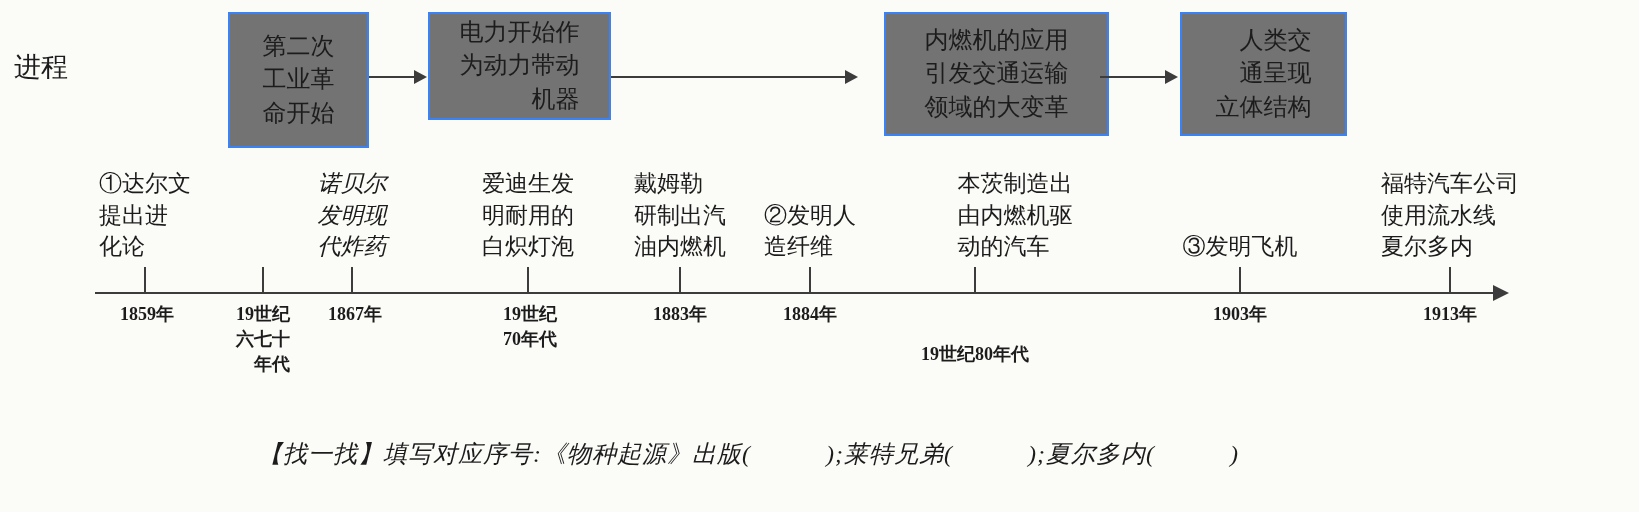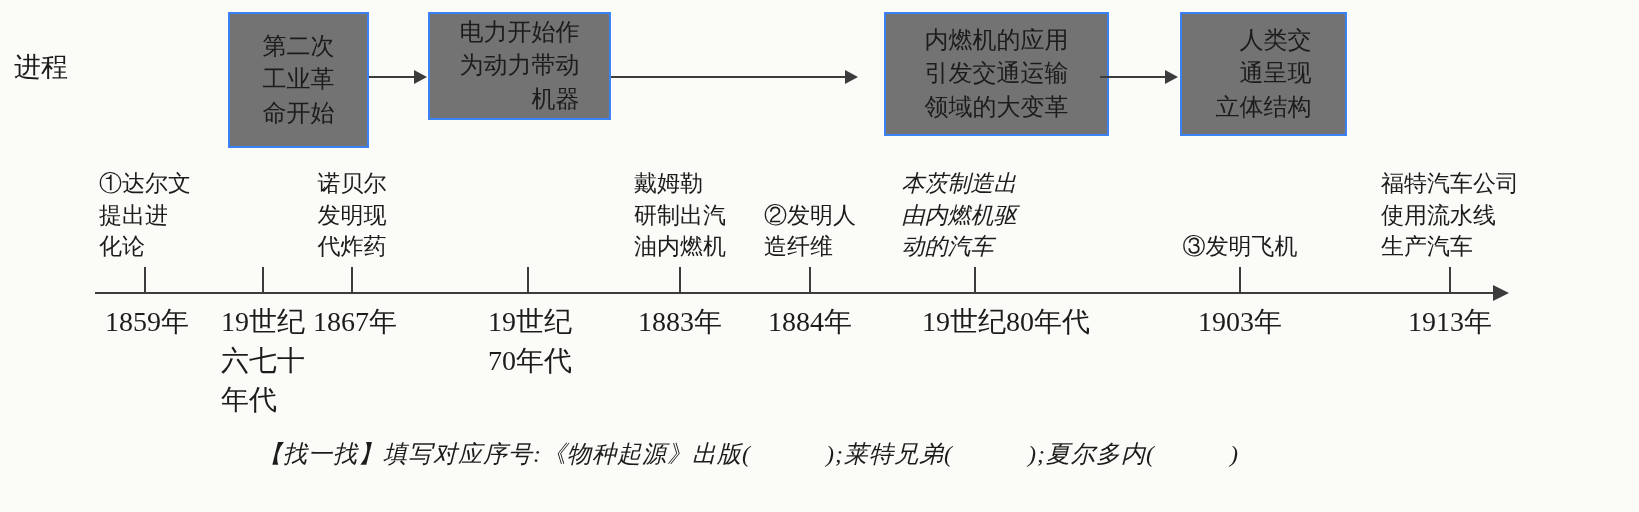--- a/index.html
+++ b/index.html
@@ -78,24 +78,25 @@
     transform:translateX(-50%);
     text-align:left;
     font-size:23px;
     line-height:1.38;
     white-space:pre-line;
   }
   .date {
     position:absolute;
     top:302px;
     transform:translateX(-50%);
-    text-align:left;
-    font-size:28px;
+    text-align:right;
+    font-size:18px;
     line-height:1.4;
     white-space:pre-line;
+    font-weight:bold;
   }
   .question {
     position:absolute;
     left:258px;
     top:438px;
     font-size:24px;
     font-style:italic;
     letter-spacing:1px;
     white-space:nowrap;
   }
@@ -120,35 +121,38 @@
 通呈现
 立体结构</div>
 
   <div class="harrow" style="left:369px; top:76px; width:56px;"></div>
   <div class="harrow" style="left:611px; top:76px; width:245px;"></div>
   <div class="harrow" style="left:1100px; top:76px; width:76px;"></div>
 
   <div class="ach" style="left:145px;">①达尔文
 提出进
 化论</div>
-  <div class="ach" style="left:352px;">诺贝尔
+  <div class="ach" style="left:352px;font-style:italic;">诺贝尔
 发明现
 代炸药</div>
+  <div class="ach" style="left:528px;">爱迪生发
+明耐用的
+白炽灯泡</div>
   <div class="ach" style="left:680px;">戴姆勒
 研制出汽
 油内燃机</div>
   <div class="ach" style="left:810px;">②发明人
 造纤维</div>
-  <div class="ach" style="left:959px;font-style:italic;">本茨制造出
+  <div class="ach" style="left:1015px;">本茨制造出
 由内燃机驱
 动的汽车</div>
   <div class="ach" style="left:1240px;">③发明飞机</div>
   <div class="ach" style="left:1450px;">福特汽车公司
 使用流水线
-生产汽车</div>
+夏尔多内</div>
 
   <div class="timeline-axis"></div>
 
   <div class="tick" style="left:145px;"></div>
   <div class="tick" style="left:263px;"></div>
   <div class="tick" style="left:352px;"></div>
   <div class="tick" style="left:528px;"></div>
   <div class="tick" style="left:680px;"></div>
   <div class="tick" style="left:810px;"></div>
   <div class="tick" style="left:975px;"></div>
@@ -157,19 +161,19 @@
 
   <div class="date" style="left:147px;">1859年</div>
   <div class="date" style="left:263px;">19世纪
 六七十
 年代</div>
   <div class="date" style="left:355px;">1867年</div>
   <div class="date" style="left:530px;">19世纪
 70年代</div>
   <div class="date" style="left:680px;">1883年</div>
   <div class="date" style="left:810px;">1884年</div>
-  <div class="date" style="left:1006px;">19世纪80年代</div>
+  <div class="date" style="left:975px;margin-top:40px;">19世纪80年代</div>
   <div class="date" style="left:1240px;">1903年</div>
   <div class="date" style="left:1450px;">1913年</div>
 
   <div class="question">【找一找】填写对应序号:《物种起源》出版(　　　);莱特兄弟(　　　);夏尔多内(　　　)</div>
 
 </div>
 
 </body></html>

